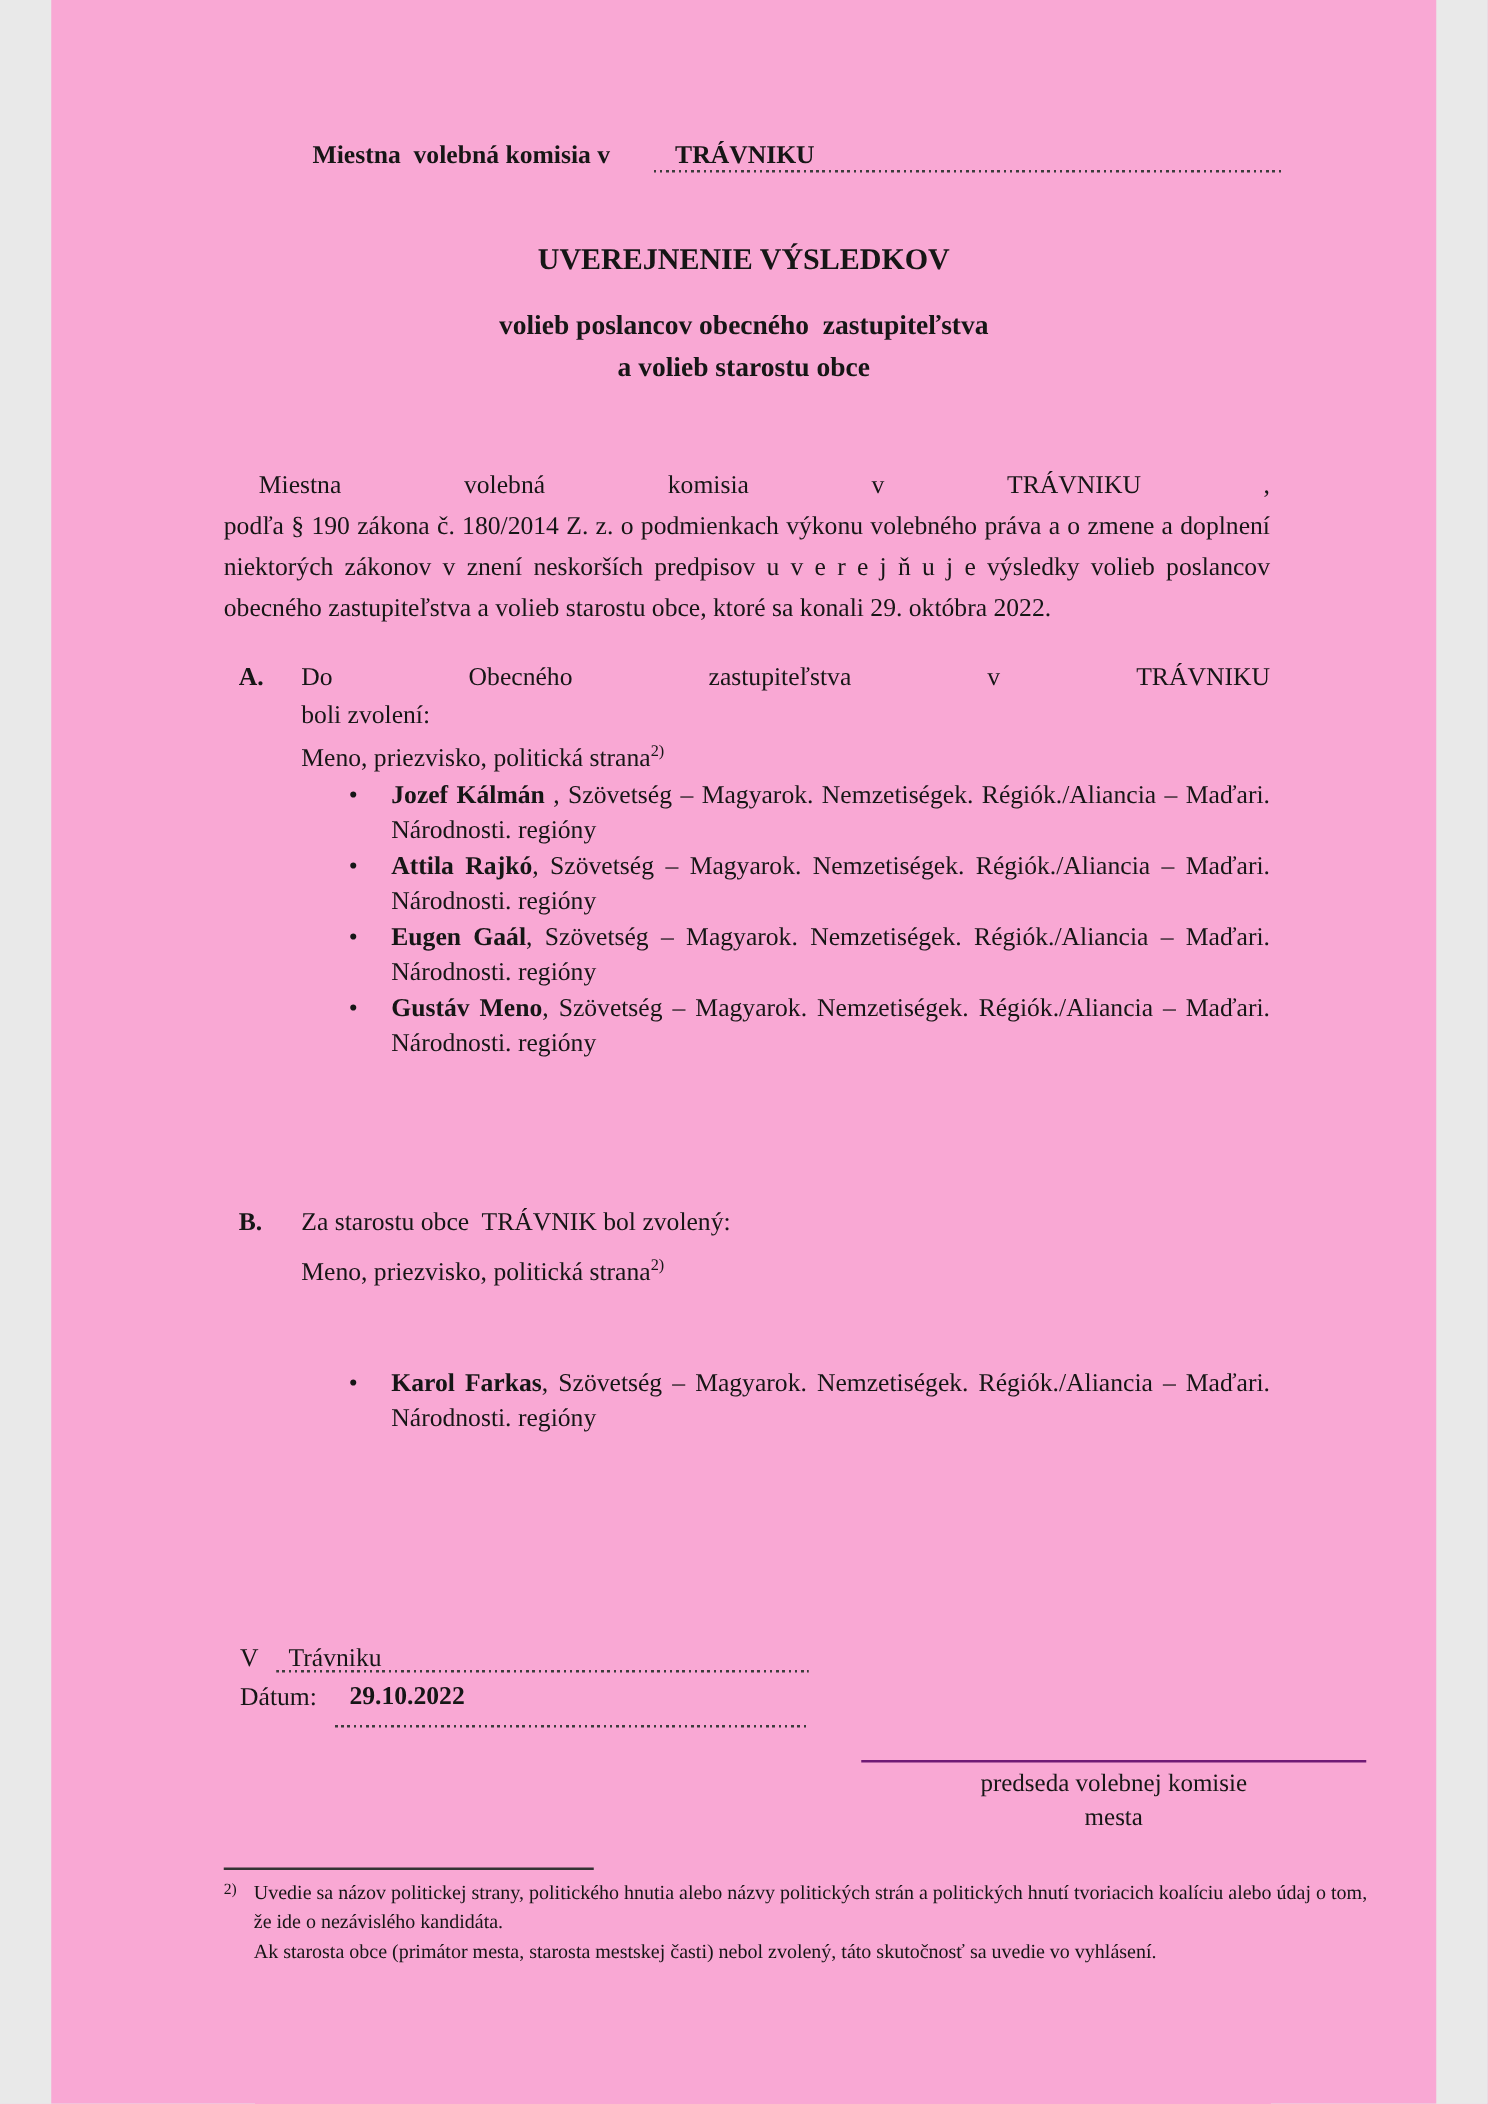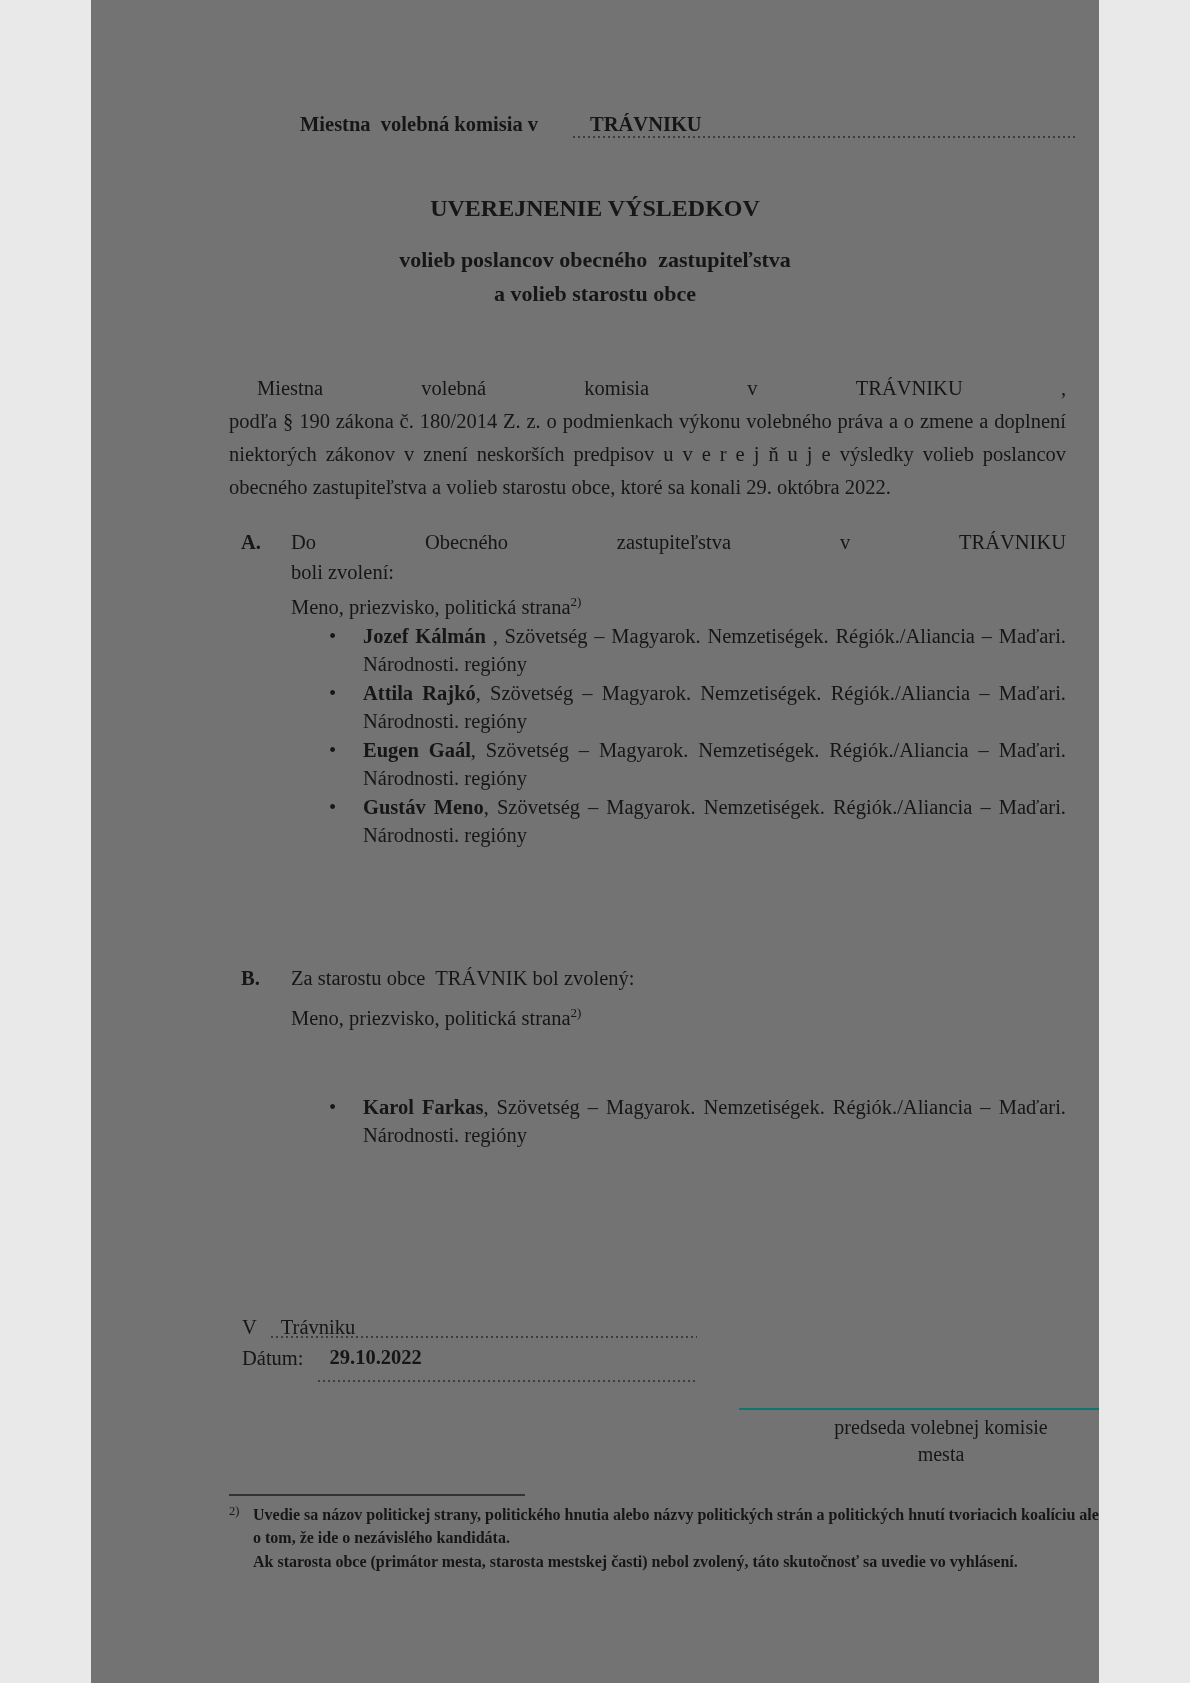--- a/index.html
+++ b/index.html
@@ -1,20 +1,20 @@
 <!DOCTYPE html>
 <html><head>
 <meta charset="utf-8">
 <style>
   html,body { margin:0; padding:0; background:#e9e9e9; }
   .page {
     position:relative;
-    width:1008px; height:1683px;
+    width:1108px; height:1683px;
     margin:0 auto;
-    background:#737373;
+    background:#f9a8d4;
     color:#161616;
     font-family:"Liberation Serif","DejaVu Serif",serif;
     font-size:20.5px;
     overflow:hidden;
   }
   
   .dotline {
     background-image:repeating-linear-gradient(90deg,#3c3c3c 0 2px,transparent 2px 5px);
     background-position:0 100%;
     background-size:100% 2px;
@@ -62,29 +62,29 @@
   
   .footer-left { position:absolute; left:151px; top:1316px; width:455px; }
   .place-row { display:flex; }
   .place-label { flex:none; line-height:22px; }
   .place-fill { flex:1; margin-left:14px; line-height:22px; padding-left:10px; }
   .date-row { display:flex; margin-top:8px; align-items:flex-start; }
   .date-label { flex:none; line-height:24px; }
   .date-fill { flex:1; margin-left:14px; line-height:22px; padding:0 0 14px 12px;font-weight:bold; }
 
   .signature { position:absolute; left:648px; top:1408px; width:404px;
-               border-top:2px solid #0f766e; padding-top:4px; text-align:center; font-size:20px; }
+               border-top:2px solid #701a75; padding-top:4px; text-align:center; font-size:20px; }
   .signature div { line-height:27px; }
 
   
   .fn-rule { position:absolute; left:138px; top:1494px; width:296px; border-top:2px solid #333; }
   .footnote { position:absolute; left:138px; top:1503px; width:922px;
               font-size:16px; line-height:23px; padding-left:24px; box-sizing:border-box; }
   .fn-marker { position:absolute; left:0; top:-3px; font-size:12.5px; }
-  .footnote p { margin:0;font-weight:bold; }
+  .footnote p { margin:0; }
   .footnote p + p { margin-top:1px; }
 </style>
 </head>
 <body>
 
 <div class="page">
 
   <div class="hdr">
     <span class="hdr-label pre">Miestna  volebná komisia v</span>
     <span class="hdr-fill dotline"><span>TRÁVNIKU</span></span>

